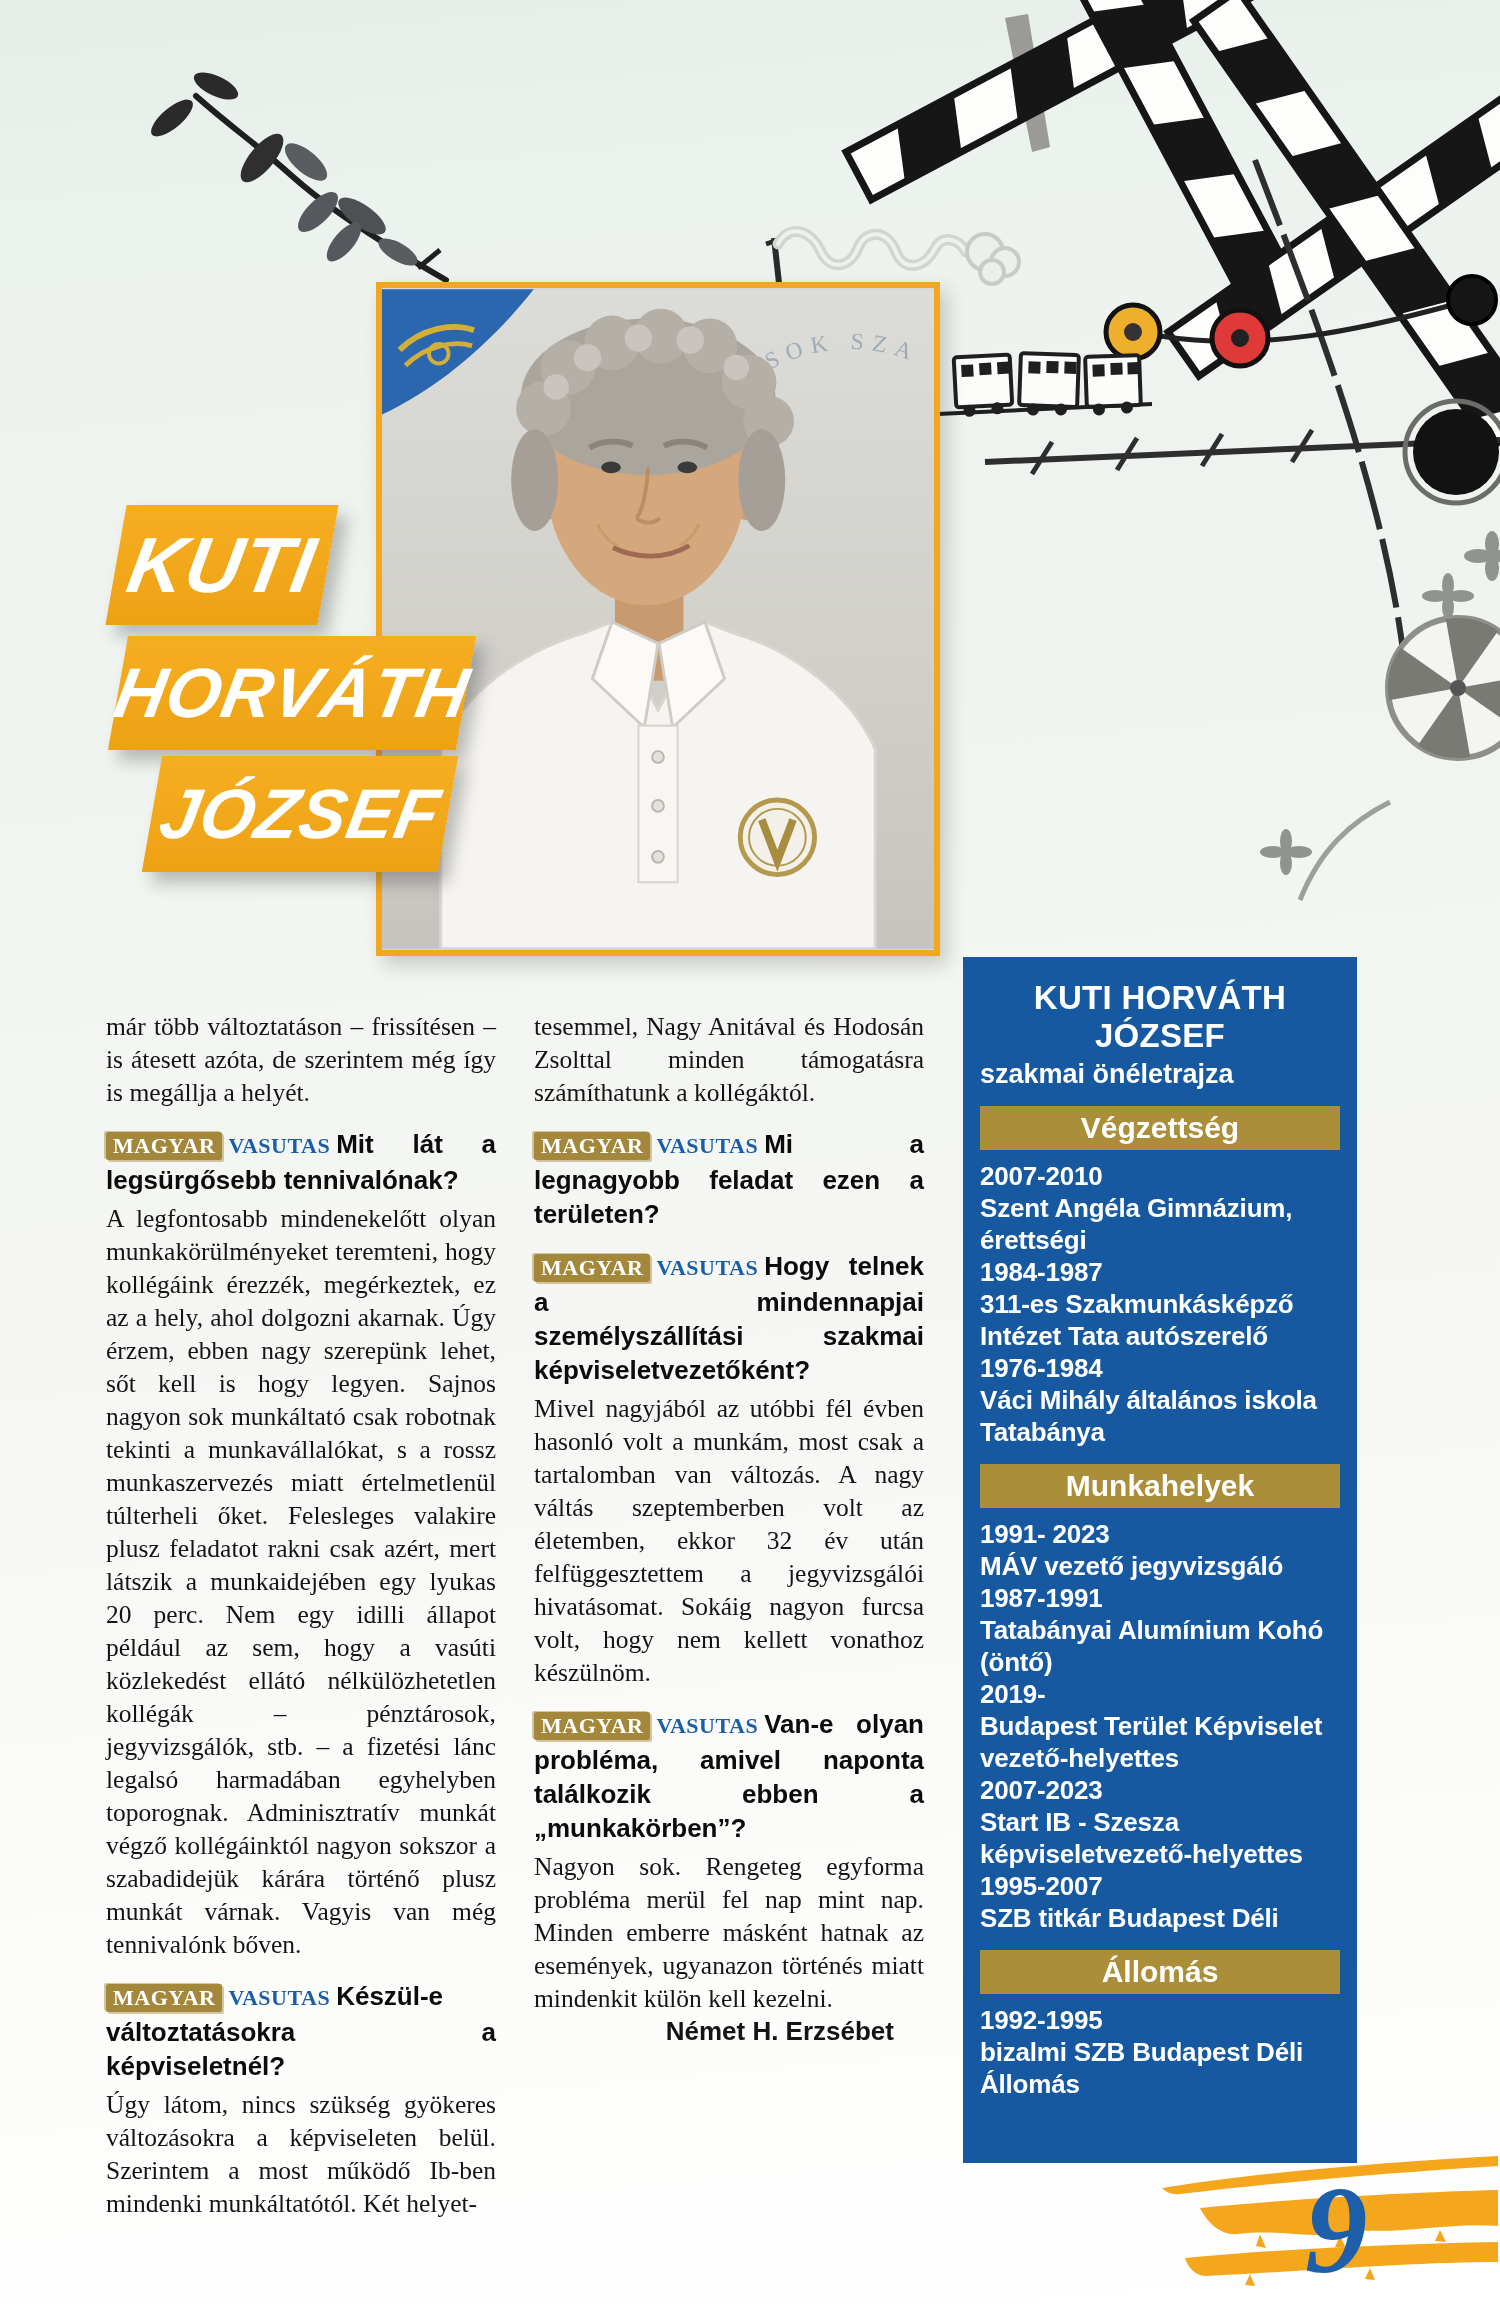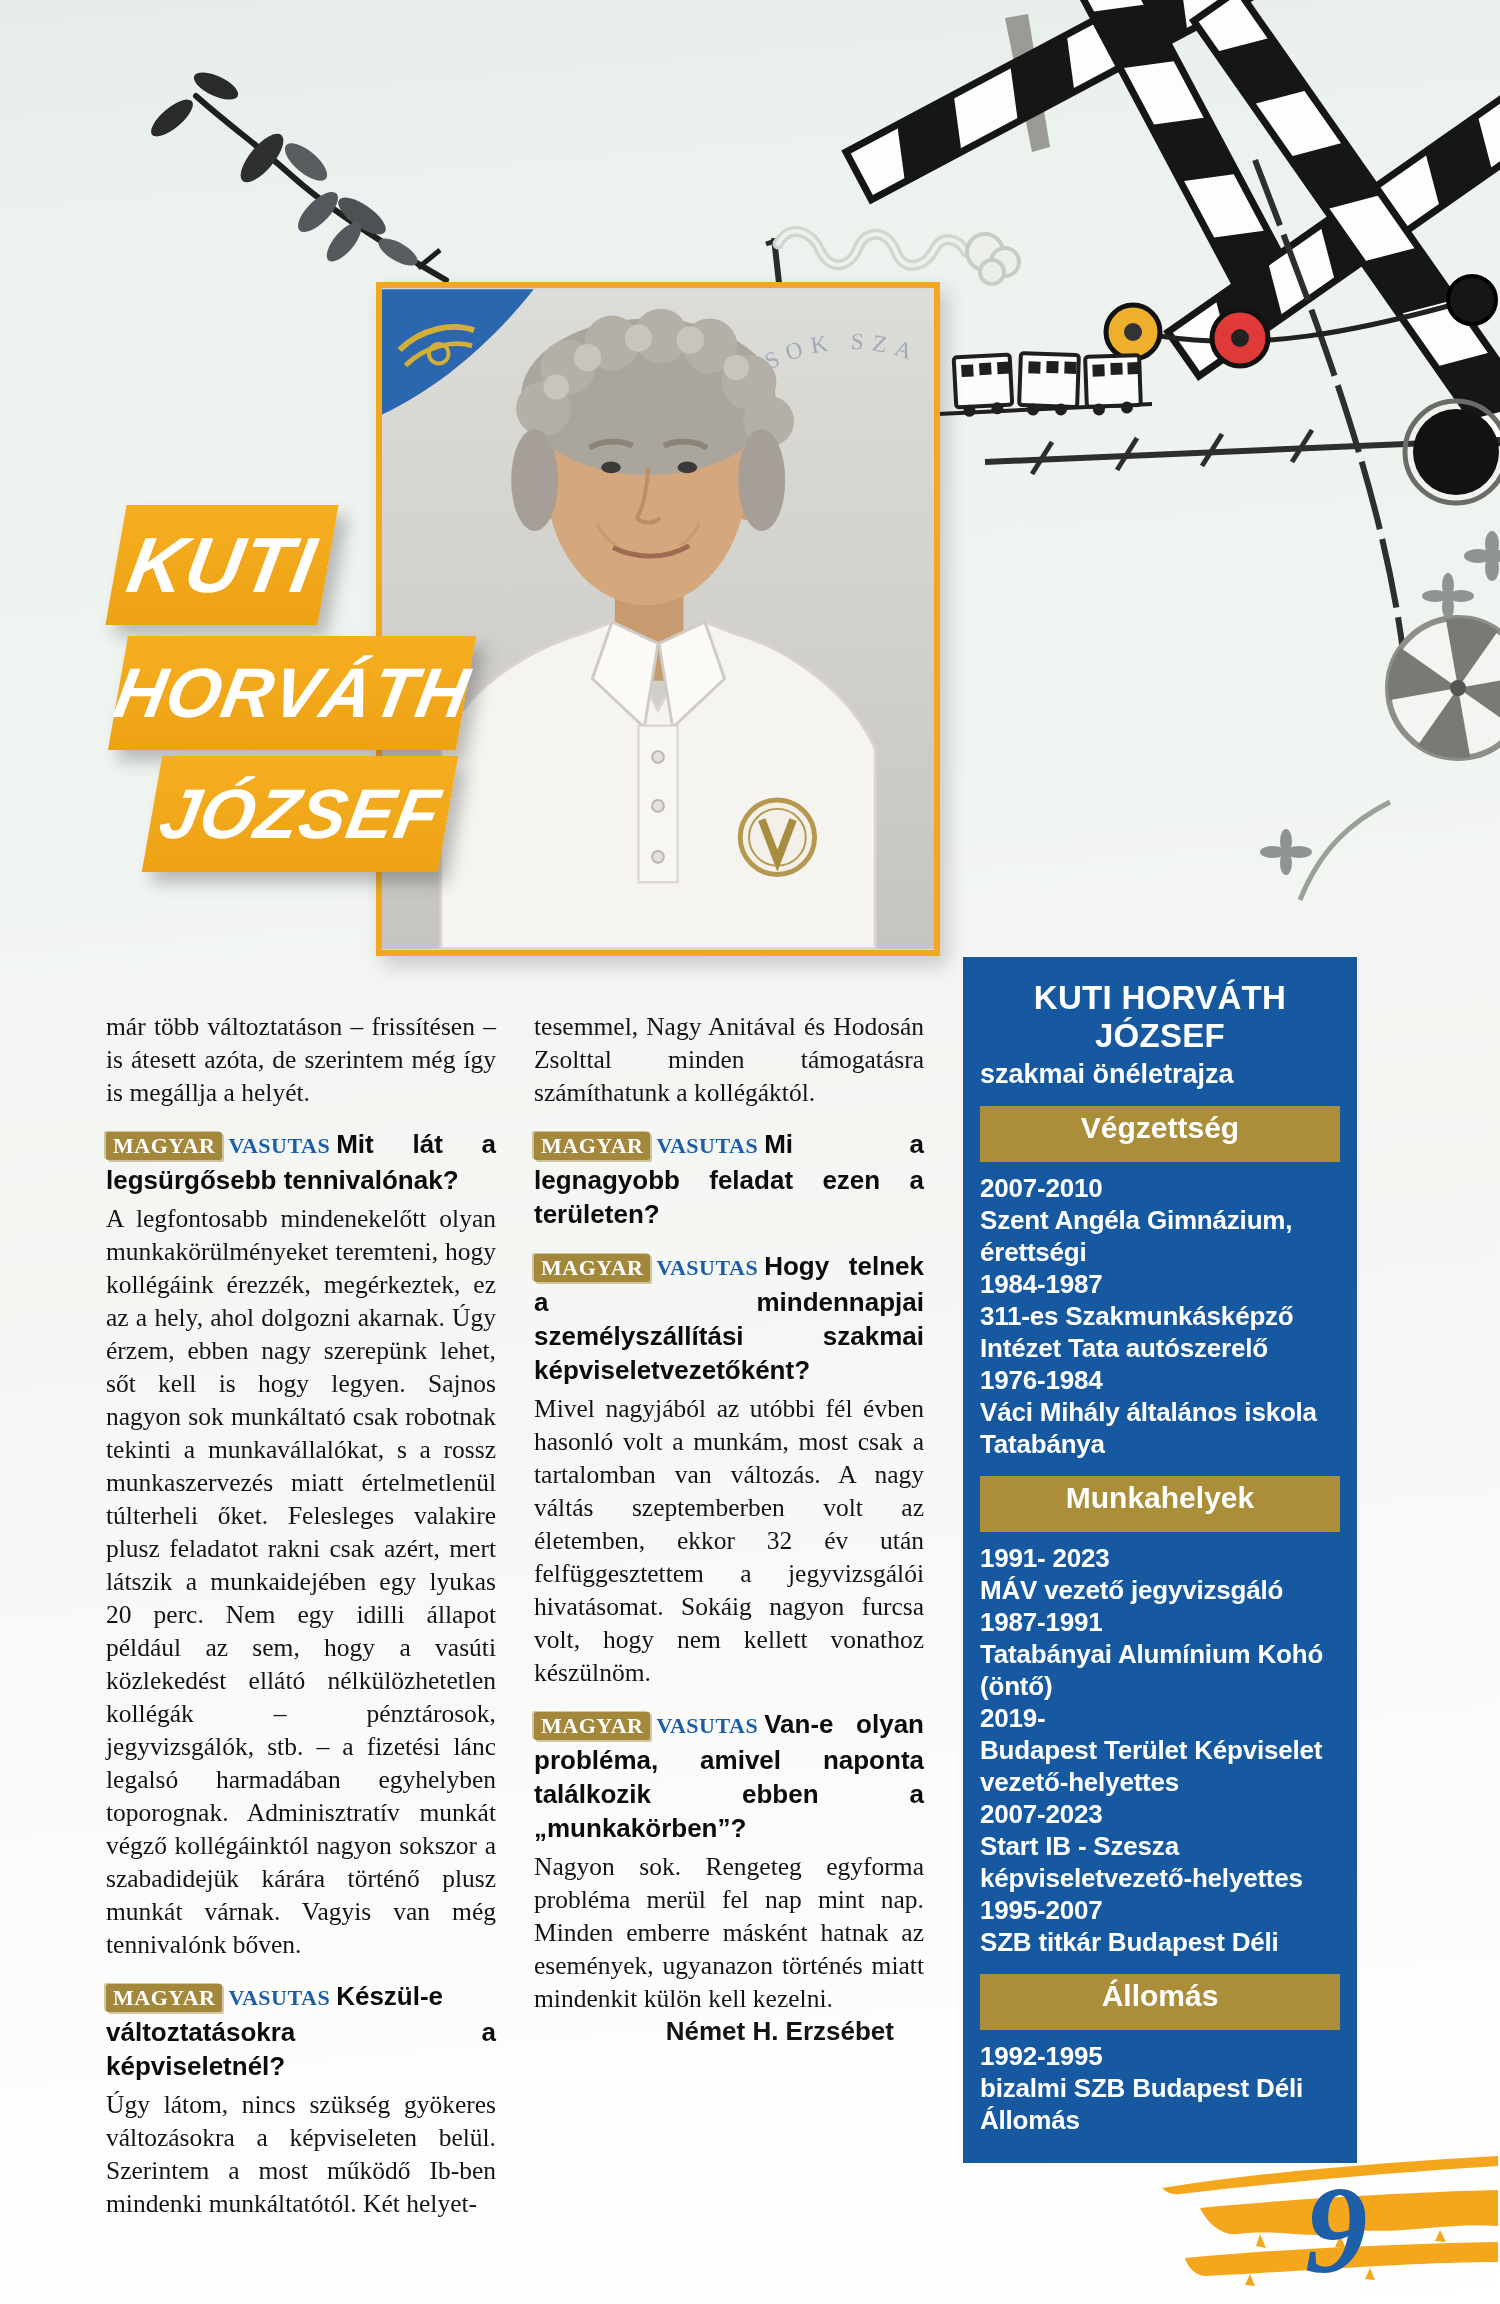--- a/index.html
+++ b/index.html
@@ -25,21 +25,21 @@
   .mv-m{background:#a3873b;color:#fff;padding:1px 7px 2px;letter-spacing:.5px;border-radius:2px;
         box-shadow:2px 2px 0 rgba(163,135,59,.45),-2px -1px 0 rgba(163,135,59,.45);}
   .mv-v{color:#1c5ea6;margin-left:6px;letter-spacing:.5px;}
   .sig{font-family:"Liberation Sans",sans-serif;font-weight:bold;font-size:26px;text-align:right;
        padding-right:30px;margin-top:3px;}
   .cv{position:absolute;left:963px;top:957px;width:394px;height:1206px;background:#1659a0;z-index:3;
       box-sizing:border-box;padding:22px 17px;color:#fff;font-family:"Liberation Sans",sans-serif;
       font-weight:bold;overflow:hidden;}
   .cv-title{font-size:33px;text-align:center;letter-spacing:.3px;}
   .cv-subtitle{font-size:27px;text-align:left;margin:4px 0 6px;}
-  .cv-banner{background:#ab8e3a;height:56px;line-height:44px;text-align:center;font-size:30px;margin:16px 0 10px;}
+  .cv-banner{background:#ab8e3a;height:44px;line-height:44px;text-align:center;font-size:30px;margin:16px 0 10px;}
   .cv-line{font-size:26px;line-height:32px;letter-spacing:-0.2px;}
   .pagenum-art{position:absolute;left:1140px;top:2150px;z-index:4;}
 </style>
 </head>
 <body>
 
 <div class="page">
 
   <svg class="decor" width="1500" height="960" viewBox="0 0 1500 960">
     <defs>

